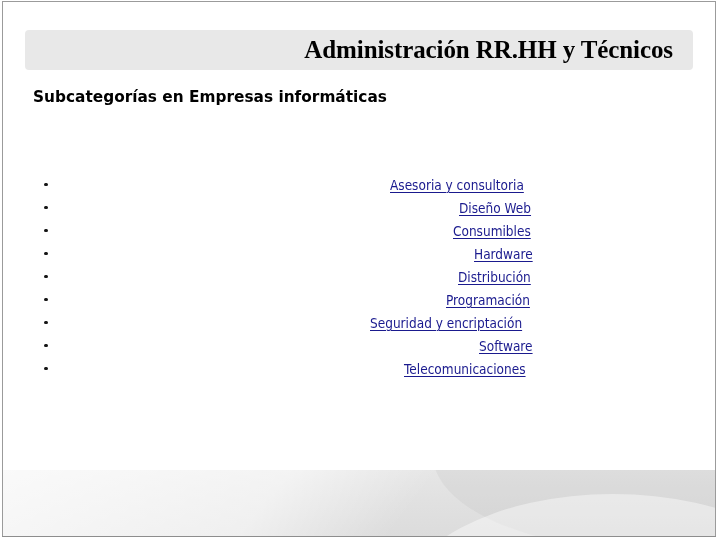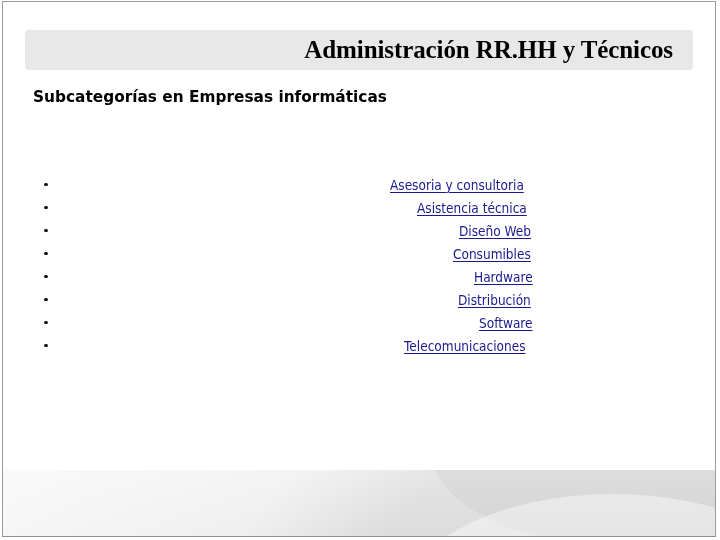--- a/index.html
+++ b/index.html
@@ -181,25 +181,26 @@
   <div class="frame-right"></div>
   <div class="frame-bottom"></div>
 
   <div id="title-banner"></div>
   <div id="title-text">Administración RR.HH y Técnicos</div>
 
   <div id="subtitle-text">Subcategorías en Empresas informáticas</div>
 
   <ul id="subcategory-list">
       <li class="list-item"><span class="bullet-dot"></span><span class="item-link">Asesoria y consultoria</span></li>
-      <li class="list-item"><span class="bullet-dot"></span><span class="item-link">Asistencia técnica</span></li>
       <li class="list-item"><span class="bullet-dot"></span><span class="item-link">Diseño Web</span></li>
       <li class="list-item"><span class="bullet-dot"></span><span class="item-link">Consumibles</span></li>
       <li class="list-item"><span class="bullet-dot"></span><span class="item-link">Hardware</span></li>
       <li class="list-item"><span class="bullet-dot"></span><span class="item-link">Distribución</span></li>
+      <li class="list-item"><span class="bullet-dot"></span><span class="item-link">Programación</span></li>
+      <li class="list-item"><span class="bullet-dot"></span><span class="item-link">Seguridad y encriptación</span></li>
       <li class="list-item"><span class="bullet-dot"></span><span class="item-link">Software</span></li>
       <li class="list-item"><span class="bullet-dot"></span><span class="item-link">Telecomunicaciones</span></li>
     </ul>
 
   <div id="footer-band">
     <div id="footer-arc-shade"></div>
     <div id="footer-arc"></div>
     <div id="footer-sheen"></div>
   </div>
 

